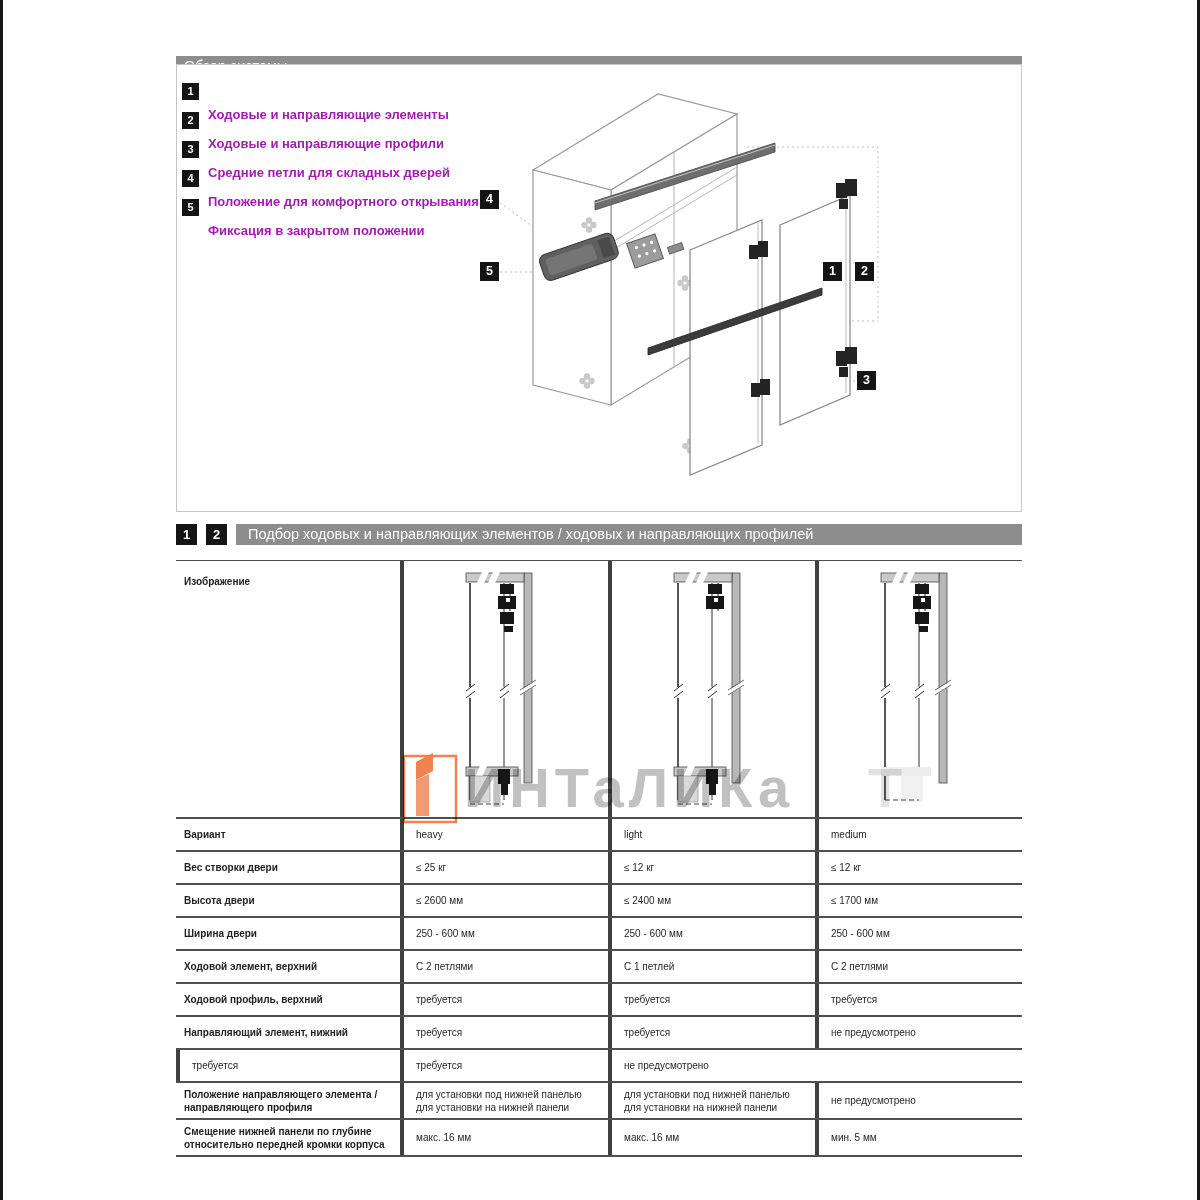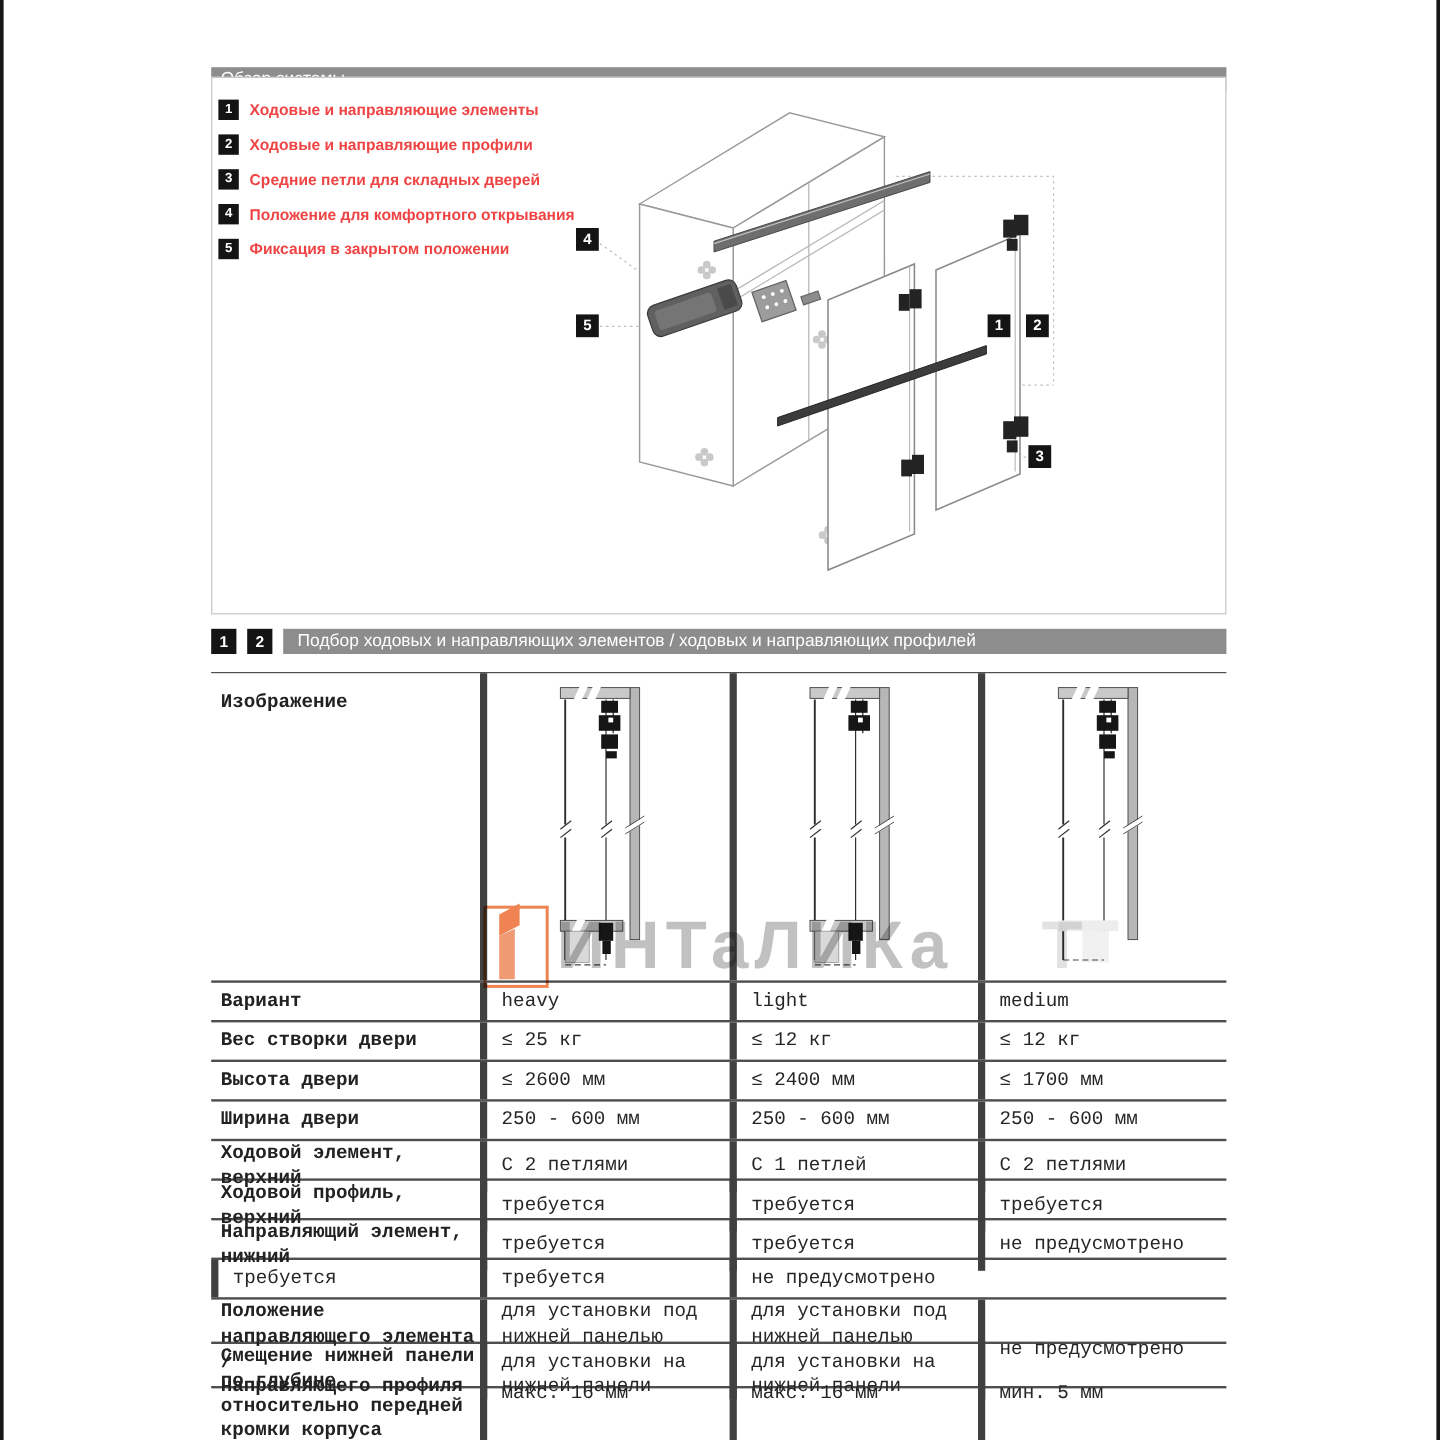--- a/index.html
+++ b/index.html
@@ -9,34 +9,34 @@
   .edge.left{left:0;} .edge.right{right:0;}
 
   
   .bar{position:absolute;background:#8d8d8d;color:#fff;font-size:14.5px;line-height:21px;height:21px;padding-left:8px;box-sizing:border-box;}
   .num-box{position:absolute;background:#141414;color:#fff;font-weight:bold;text-align:center;}
   .hdr-num{width:21px;height:21px;font-size:13px;line-height:21px;}
 
   
   .overview-box{position:absolute;left:176px;top:64px;width:846px;height:448px;border:1px solid #c6c6c6;background:#fff;box-sizing:border-box;}
   .legend-badge{position:absolute;width:17px;height:17px;background:#141414;color:#fff;font-size:11px;font-weight:bold;text-align:center;line-height:17px;}
-  .legend-label{position:absolute;left:208px;font-size:13px;font-weight:bold;color:#ef4444;line-height:17px;white-space:nowrap;}
+  .legend-label{position:absolute;left:208px;font-size:13px;font-weight:bold;color:#a21caf;line-height:17px;white-space:nowrap;margin-top:23px;}
 
   .diagram-svg{position:absolute;left:470px;top:75px;}
   .num-badge{position:absolute;width:19px;height:19px;background:#141414;color:#fff;font-size:12.5px;font-weight:bold;text-align:center;line-height:19px;}
 
   
   .spec-table{position:absolute;left:176px;top:560px;width:846px;border-top:1.5px solid #4f4f4f;}
   .trow{display:grid;grid-template-columns:224px 208px 207px 207px;border-bottom:2px solid #4f4f4f;align-items:center;}
   .trow{height:31px;}
   .trow.tall{height:35px;}
   .trow.img-row{height:256px;align-items:start;}
-  .cell{height:100%;box-sizing:border-box;display:flex;align-items:center;font-size:16px;line-height:1.3;white-space:pre-line;font-family:Liberation Mono, monospace;}
+  .cell{height:100%;box-sizing:border-box;display:flex;align-items:center;font-size:10px;line-height:1.3;white-space:pre-line;}
   .label-cell{font-weight:bold;padding-left:8px;color:#222;}
-  .value-cell{border-left:6px solid #404040;padding-left:12px;}
+  .value-cell{border-left:4px solid #404040;padding-left:12px;}
   .img-row .label-cell{align-items:flex-start;padding-top:14px;}
   .img-row .value-cell{justify-content:center;align-items:flex-start;padding-left:0;padding-top:10px;}
 
   
   .watermark{position:absolute;left:402px;top:750px;display:flex;align-items:flex-end;z-index:6;pointer-events:none;mix-blend-mode:multiply;}
   .wm-text{font-size:56px;font-weight:bold;letter-spacing:5px;color:#adadad;opacity:.75;line-height:72px;margin-left:6px;}
   .wm-frag{position:absolute;left:868px;top:752px;font-size:56px;font-weight:bold;color:#e2e2e2;line-height:72px;z-index:5;pointer-events:none;mix-blend-mode:multiply;}
 </style>
 </head>
 <body>

